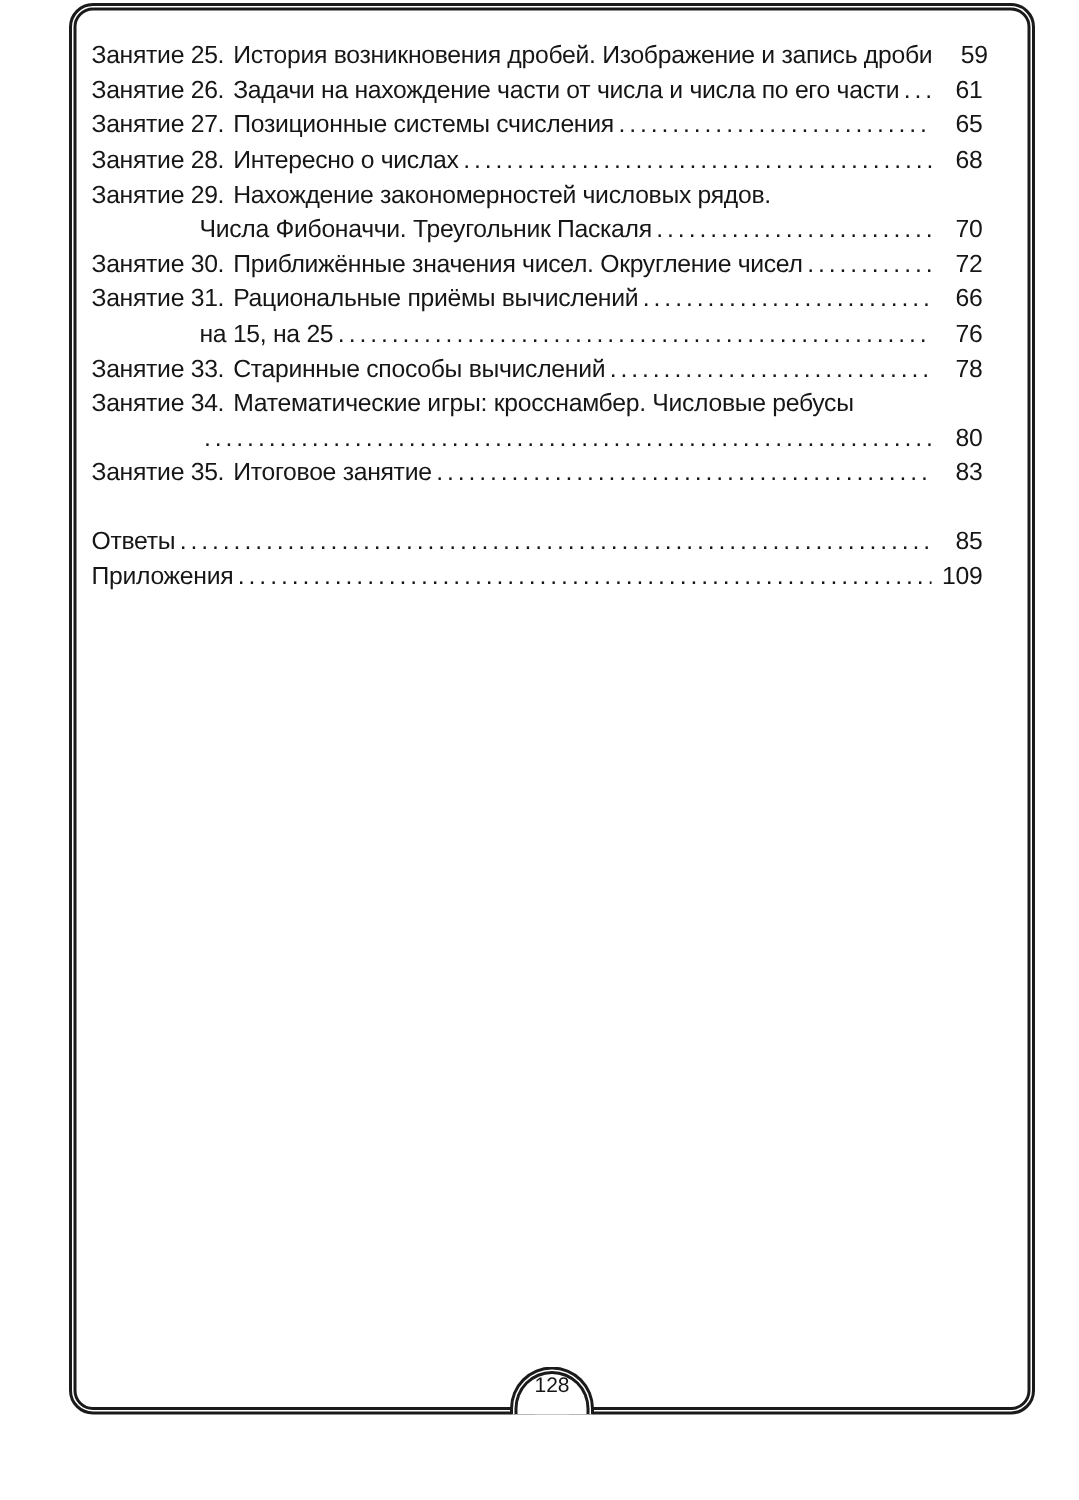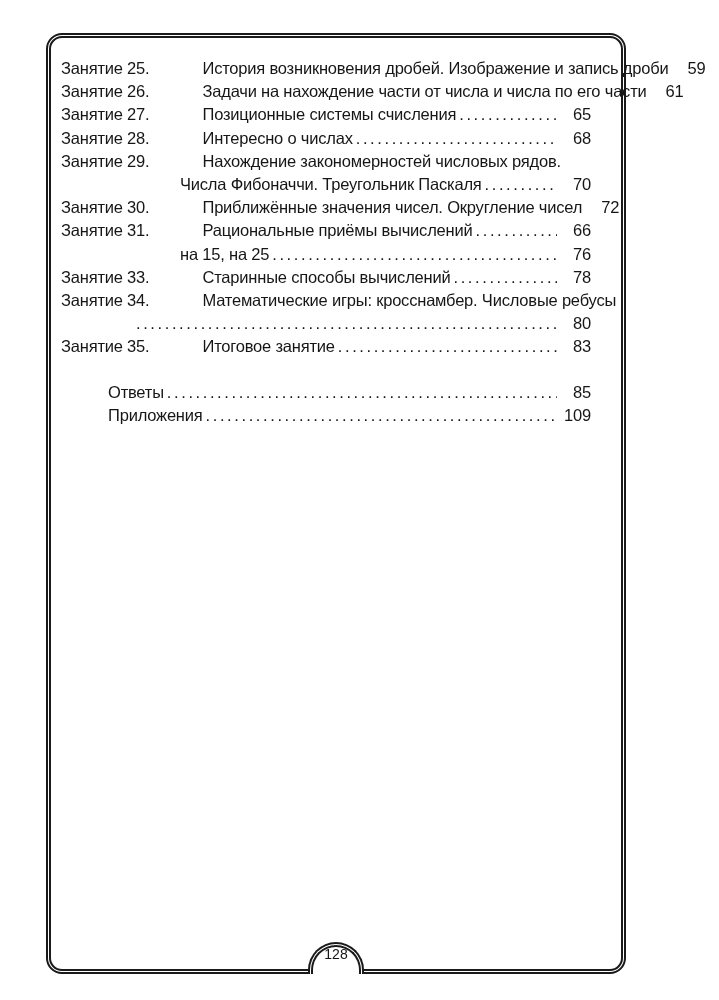--- a/index.html
+++ b/index.html
@@ -11,22 +11,22 @@
     height: 1000px;
     background: #ffffff;
     font-family: "Liberation Sans", sans-serif;
     color: #161616;
     position: relative;
     overflow: hidden;
   }
   .frame {
     position: absolute;
     left: 46px;
-    top: 33px;
-    width: 580px;
+    top: 2px;
+    width: 644px;
     height: 941px;
     box-sizing: border-box;
     border: 5px double #1a1a1a;
     border-radius: 16px;
     background: #ffffff;
   }
   .toc {
     padding: 19px 30px 0 10px;
     font-size: 16.5px;
     line-height: 23.2px;
@@ -37,21 +37,20 @@
     align-items: baseline;
   }
   .line .label {
     flex: none;
     margin-right: 6px;
     white-space: nowrap;
   }
   .line .title {
     flex: none;
     white-space: nowrap;
-    margin-left: 47px;
   }
   .line.cont {
     padding-left: 72px;
   }
   .dots {
     flex: 1 1 auto;
     min-width: 0;
     overflow: hidden;
     white-space: nowrap;
     letter-spacing: 2.6px;

